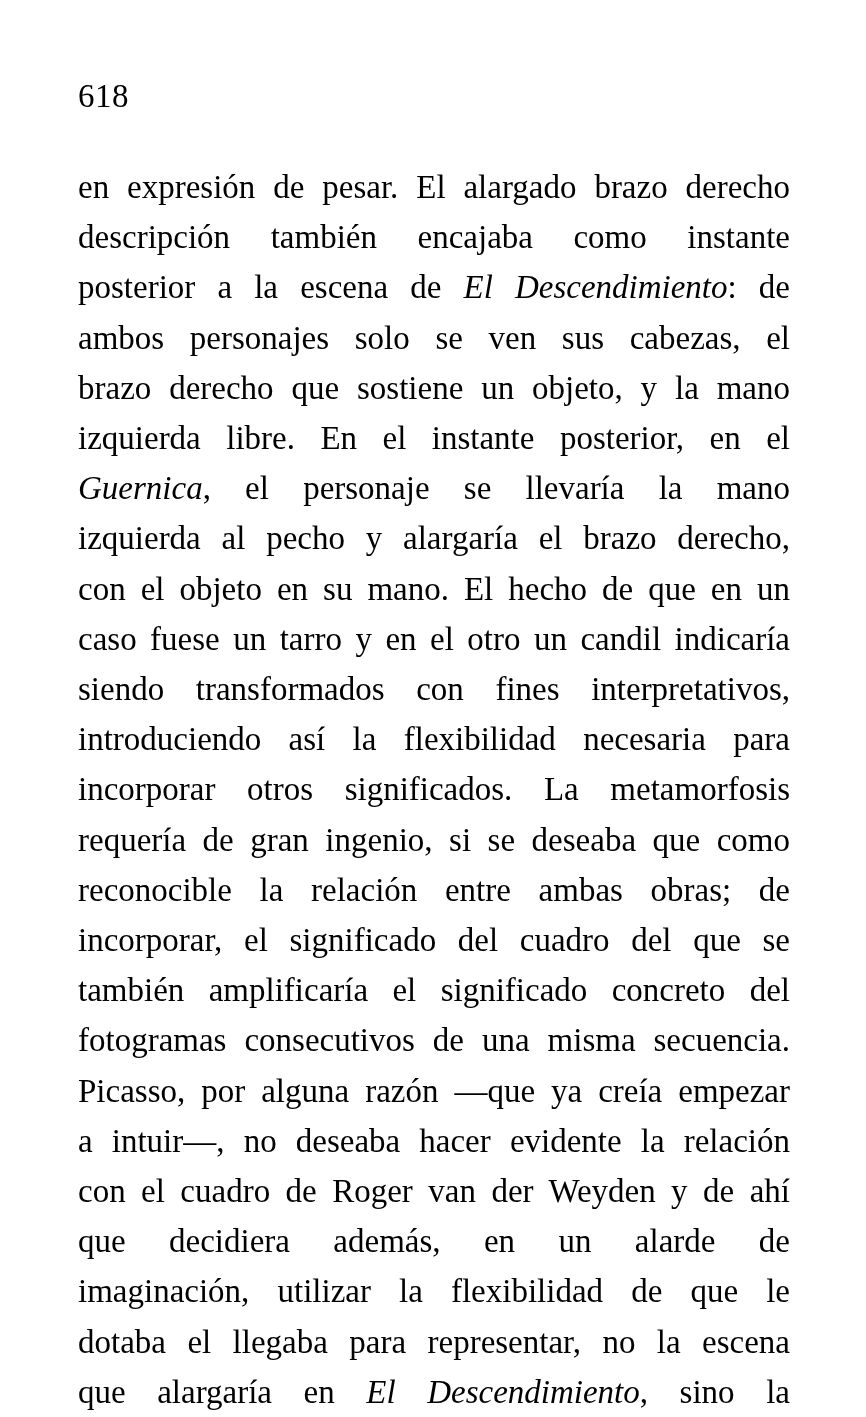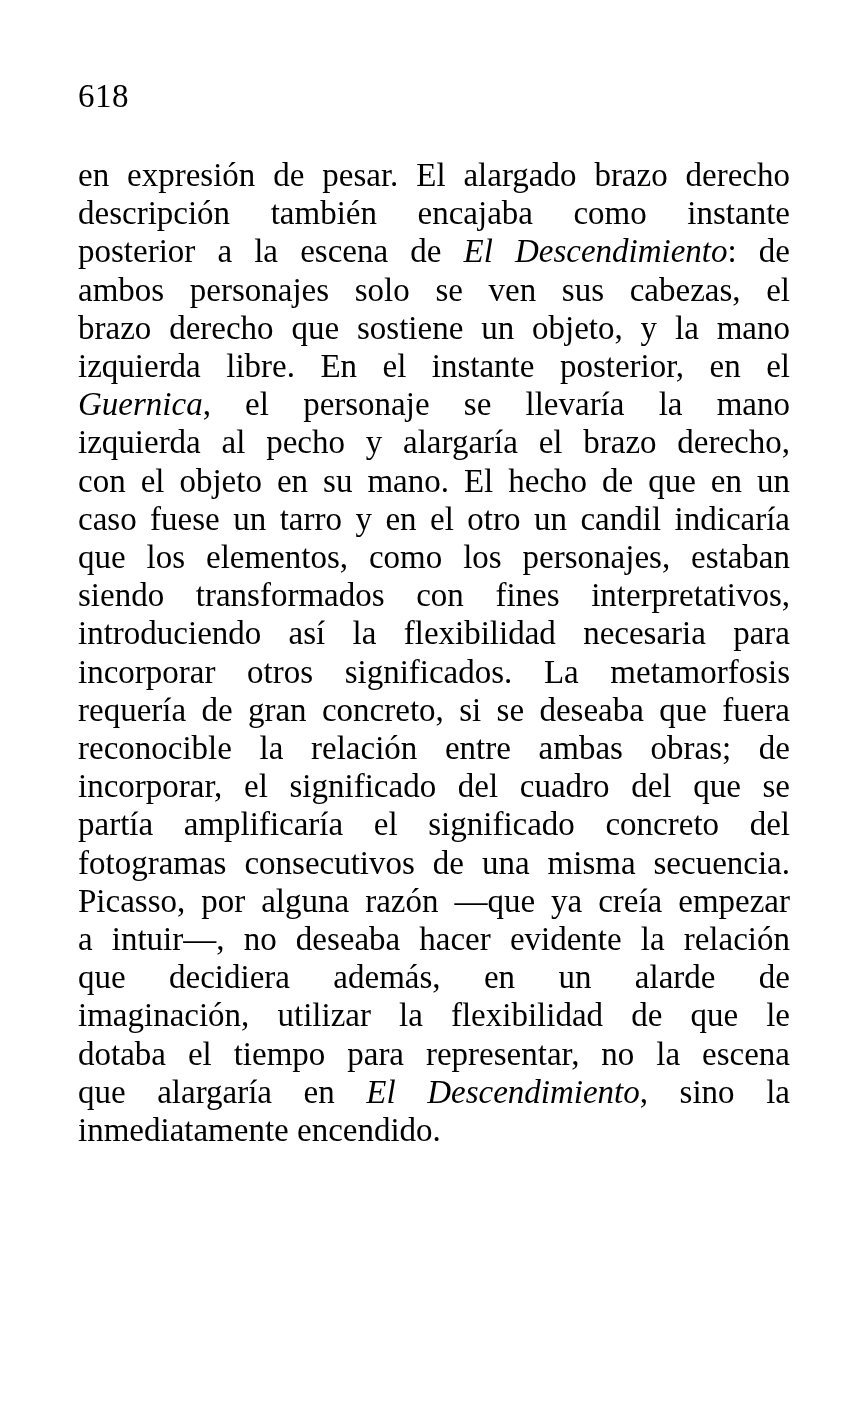--- a/index.html
+++ b/index.html
@@ -32,20 +32,21 @@
     position: absolute;
     left: 78px;
     top: 156px;
     width: 712px;
     font-size: 33px;
     line-height: 38.2px;
   }
   .line {
     text-align: justify;
     text-align-last: justify;
+    margin-top: 12px;
   }
   .line.last-line {
     text-align-last: left;
   }
   .line em {
     font-style: italic;
   }
 </style>
 </head>
 <body>
@@ -56,30 +57,30 @@
       <div class="line"><span>en expresión de pesar. El alargado brazo derecho</span></div>
       <div class="line"><span>descripción también encajaba como instante</span></div>
       <div class="line"><span>posterior a la escena de </span><em>El Descendimiento</em><span>: de</span></div>
       <div class="line"><span>ambos personajes solo se ven sus cabezas, el</span></div>
       <div class="line"><span>brazo derecho que sostiene un objeto, y la mano</span></div>
       <div class="line"><span>izquierda libre. En el instante posterior, en el</span></div>
       <div class="line"><em>Guernica</em><span>, el personaje se llevaría la mano</span></div>
       <div class="line"><span>izquierda al pecho y alargaría el brazo derecho,</span></div>
       <div class="line"><span>con el objeto en su mano. El hecho de que en un</span></div>
       <div class="line"><span>caso fuese un tarro y en el otro un candil indicaría</span></div>
-      <div class="line"><span>que los elementos, como los personajes, estaban</span></div>
       <div class="line"><span>siendo transformados con fines interpretativos,</span></div>
       <div class="line"><span>introduciendo así la flexibilidad necesaria para</span></div>
       <div class="line"><span>incorporar otros significados. La metamorfosis</span></div>
-      <div class="line"><span>requería de gran concreto, si se deseaba que fuera</span></div>
+      <div class="line"><span>requería de gran ingenio, si se deseaba que como</span></div>
       <div class="line"><span>reconocible la relación entre ambas obras; de</span></div>
       <div class="line"><span>incorporar, el significado del cuadro del que se</span></div>
-      <div class="line"><span>partía amplificaría el significado concreto del</span></div>
+      <div class="line"><span>también amplificaría el significado concreto del</span></div>
       <div class="line"><span>fotogramas consecutivos de una misma secuencia.</span></div>
       <div class="line"><span>Picasso, por alguna razón —que ya creía empezar</span></div>
       <div class="line"><span>a intuir—, no deseaba hacer evidente la relación</span></div>
+      <div class="line"><span>con el cuadro de Roger van der Weyden y de ahí</span></div>
       <div class="line"><span>que decidiera además, en un alarde de</span></div>
       <div class="line"><span>imaginación, utilizar la flexibilidad de que le</span></div>
-      <div class="line"><span>dotaba el tiempo para representar, no la escena</span></div>
+      <div class="line"><span>dotaba el llegaba para representar, no la escena</span></div>
       <div class="line"><span>que alargaría en </span><em>El Descendimiento</em><span>, sino la</span></div>
       <div class="line last-line"><span>inmediatamente encendido.</span></div>
     </div>
 </div>
 
 </body></html>

